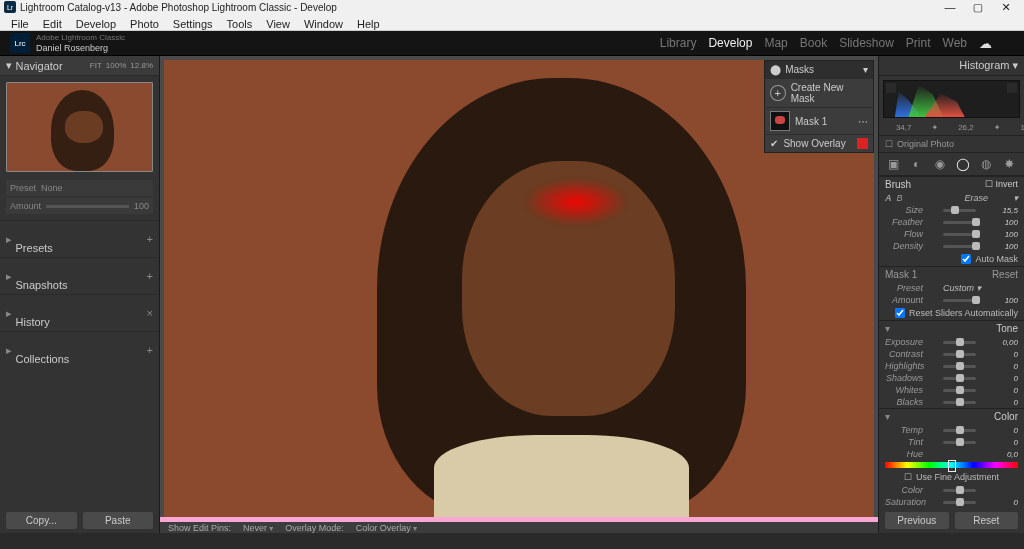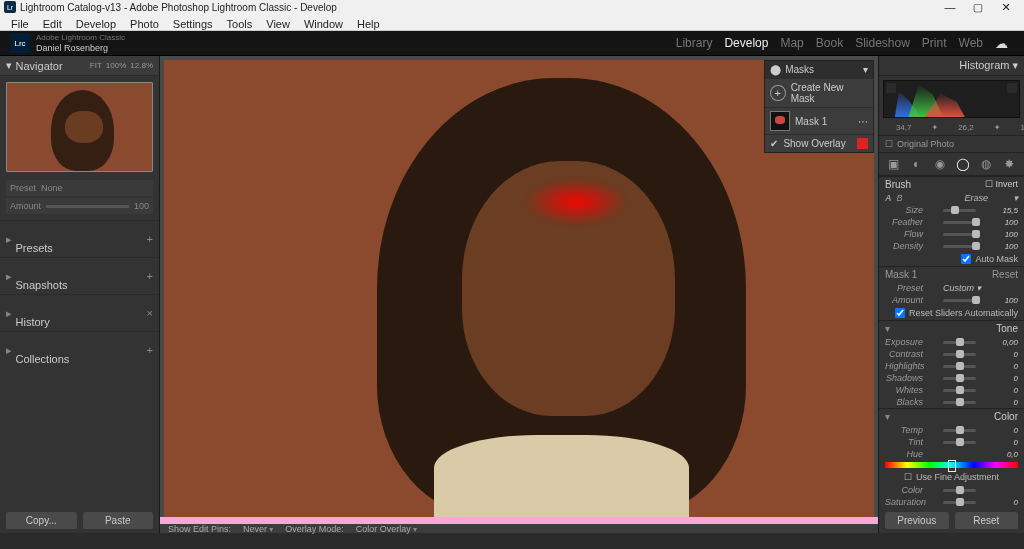--- a/index.html
+++ b/index.html
@@ -10,21 +10,21 @@
   .titlebar .gap { flex: 1; }
   .titlebar .winbtn { width: 28px; text-align: center; font-size: 11px; cursor: pointer; }
   .menubar { height: 17px; background: #f0f0f0; display: flex; align-items: flex-end; padding: 0 4px; color: #222; font-size: 11px; border-bottom: 1px solid #ccc; }
   .menubar span { padding: 0 7px; cursor: pointer; }
   
   .identity { height: 25px; background: #141414; display: flex; align-items: center; color: #ccc; border-bottom: 1px solid #000; }
   .identity .lrc { width: 20px; height: 20px; background: #001e36; color: #fff; font-size: 8px; display: flex; align-items: center; justify-content: center; margin: 0 6px 0 10px; border-radius: 0; }
   .identity .names { font-size: 9px; line-height: 10px; }
   .identity .names .prod { color: #777; font-size: 8px; }
   .identity .gap { flex: 1; }
-  .modules { display: flex; gap: 12px; padding-right: 16px; font-size: 12px; }
+  .modules { display: flex; gap: 12px; padding-right: 32px; font-size: 12px; }
   .modules span { color: #777; cursor: pointer; }
   .modules .active { color: #eee; }
   .modules .cloud { font-size: 13px; color: #ddd; }
   
   .workarea { display: flex; height: 477px; background: #2e2e2e; }
   .leftpanel, .rightpanel { background: #333; display: flex; flex-direction: column; }
   .leftpanel { width: 160px; border-right: 1px solid #1a1a1a; }
   .rightpanel { width: 146px; border-left: 1px solid #1a1a1a; }
   .center { flex: 1; display: flex; flex-direction: column; background: #4a4a4a; position: relative; }
   
@@ -67,21 +67,21 @@
   .sliderrow { display:flex; align-items:center; padding:1px 6px; font-size:9px; color:#bbb; gap:20px;font-style:italic;}
   .sliderrow .lbl { width:38px; text-align:right; color:#999;}
   .sliderrow .bar { flex:1; height:3px; background:#555; position:relative; border-radius:2px;}
   .sliderrow .bar .knob{position:absolute;top:-3px;width:8px;height:8px;background:#bbb;border-radius:2px;transform:translateX(-50%);}
   .sliderrow .val { width:22px; text-align:right; font-size:8px; color:#ccc;}
   .checkrow { padding:2px 6px; font-size:9px; color:#bbb; display:flex; align-items:center; gap:4px; justify-content:flex-end;}
   .checkrow input{width:10px;height:10px;}
   .huebar{height:8px; margin:2px 6px; background:linear-gradient(to right,#f00,#ff0,#0f0,#0ff,#00f,#f0f,#f00); position:relative;}
   .huebar .knob{position:absolute;top:-2px;left:50%;width:8px;height:12px;border:1px solid #eee;transform:translateX(-50%);}
   
-  .footer { height: 16px; background: #3c3c3c; display: flex; align-items: center; gap:12px; padding: 0 8px; font-size: 9px; color:#aaa; border-top:7px solid #f9a8d4;}
+  .footer { height: 16px; background: #3c3c3c; display: flex; align-items: center; gap:12px; padding: 0 8px; font-size: 9px; color:#aaa; border-top:5px solid #f9a8d4;}
   .footer .drop::after{content:" ▾"; color:#888; font-size:8px;}
   .btnrow { display:flex; gap:6px; padding:4px 6px; background:#333;}
   .btnrow .btn { flex:1; text-align:center; padding:3px 0; background:#4a4a4a; color:#ccc; font-size:10px; cursor:pointer; border-radius:2px;}
   .leftspacer{flex:1;}
 </style>
 </head>
 <body>
 
 <div class="titlebar">
   <div class="icon">Lr</div>

